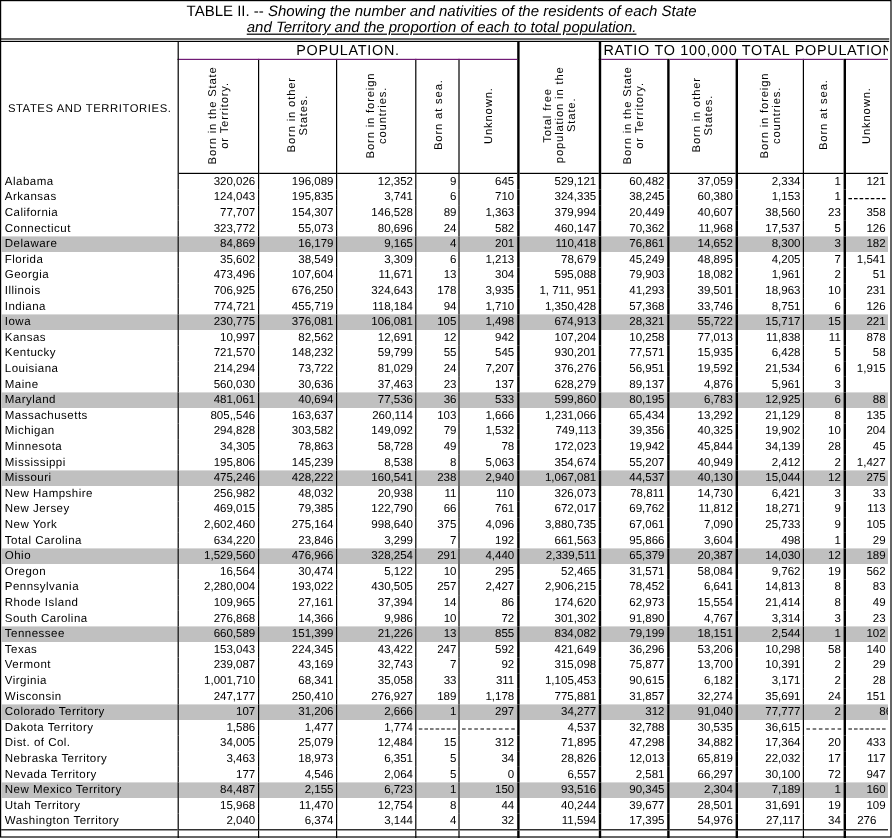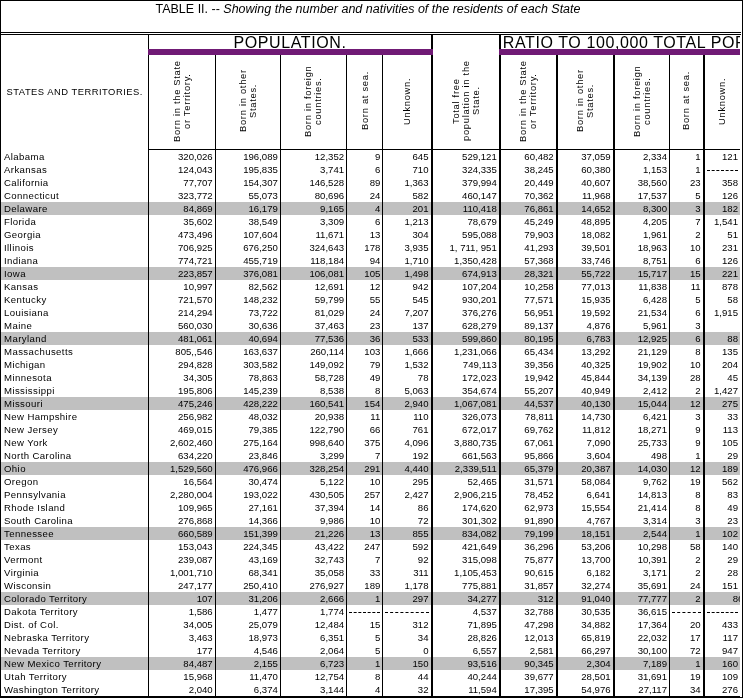--- a/index.html
+++ b/index.html
@@ -7,41 +7,42 @@
   .frame { position: absolute; left: 0; top: 0; width: 741px; height: 696px; border: 1px solid #000; }
   .title { position: absolute; left: 0; top: 0; width: 736px; height: 32px; text-align: center; font-size: 12.5px; line-height: 14px; padding-top: 2px; box-sizing: border-box; }
   .title .t1 { display: block; }
   .title .lead { font-style: normal; }
   .title em { font-style: italic; }
   .title .t2 { display: block; font-style: italic; text-decoration: underline; }
   .dbl { position: absolute; left: 0; top: 32px; width: 741px; height: 3px; border-top: 1px solid #000; border-bottom: 1px solid #000; box-sizing: border-box; }
   table { position: absolute; left: 1px; top: 35px; border-collapse: collapse; table-layout: fixed; width: 739px; }
   td, th { padding: 0 2px; font-size: 9.6px; height: 13px; line-height: 13px; white-space: nowrap; overflow: hidden; }
   th { font-weight: normal; }
-  .hgroup { height: 14px; text-align: center; font-size: 16px; letter-spacing: 0.6px; border-bottom: 6px solid #701a75; }
+  .hgroup { height: 14px; text-align: center; font-size: 12px; letter-spacing: 0.6px; border-bottom: 1px solid #701a75; }
   .vhead { height: 94px; vertical-align: bottom; padding: 0; }
   .vtext { writing-mode: vertical-rl; transform: rotate(180deg); font-size: 9.4px; line-height: 10px; letter-spacing: 0.7px; text-align: center; white-space: normal; margin: 0 auto 6px auto; height: 84px; }
   .states-head { text-align: center; vertical-align: middle; font-size: 9.4px; line-height: 16px; letter-spacing: 0.5px; white-space: normal; }
   td.name { text-align: left; letter-spacing: 0.4px; padding-left: 3px; }
   td.num { text-align: right; border-right: 1px solid #000; }
   td.thick { border-right: 2px solid #000; }
   tr.shade td { background: #c0c0c0; }
   tr.headrow th { border-bottom: 1px solid #000; }
   .br { border-right: 1px solid #000; }
   .brk { border-right: 2px solid #000; }
   .dash { border-bottom: 1px dashed #000; display: inline-block; width: 100%; height: 7px; vertical-align: top; }
   tr.total td { height: 36px; vertical-align: bottom; padding-bottom: 2px; border-top: 1px solid #000; }
   tr.total td.name { text-align: center; }
 </style>
 </head>
 <body>
 
 <div class="frame"></div>
 <div class="title">
   <span class="t1"><span class="lead">TABLE II. -- </span><em>Showing the number and nativities of the residents of each State</em></span>
+  <span class="t2">and Territory and the proportion of each to total population.</span>
 </div>
 <div class="dbl"></div>
 
 <table>
   <colgroup>
     <col style="width:143px">
     <col style="width:64px">
     <col style="width:63px">
     <col style="width:64px">
     <col style="width:35px">
@@ -217,21 +218,21 @@
         <td class="num thick">1,710</td>
         <td class="num thick">1,350,428</td>
         <td class="num thick">57,368</td>
         <td class="num thick">33,746</td>
         <td class="num">8,751</td>
         <td class="num thick">6</td>
         <td class="num" style="border-right: none;">126</td>
       </tr>
       <tr class="shade">
         <td class="name br">Iowa</td>
-        <td class="num">223,857</td>
+        <td class="num">230,775</td>
         <td class="num">376,081</td>
         <td class="num">106,081</td>
         <td class="num">105</td>
         <td class="num thick">1,498</td>
         <td class="num thick">674,913</td>
         <td class="num thick">28,321</td>
         <td class="num thick">55,722</td>
         <td class="num">15,717</td>
         <td class="num thick">15</td>
         <td class="num" style="border-right: none; margin-left: 41px;">221</td>
@@ -360,21 +361,21 @@
         <td class="num thick">40,949</td>
         <td class="num">2,412</td>
         <td class="num thick">2</td>
         <td class="num" style="border-right: none;">1,427</td>
       </tr>
       <tr class="shade">
         <td class="name br">Missouri</td>
         <td class="num">475,246</td>
         <td class="num">428,222</td>
         <td class="num">160,541</td>
-        <td class="num">154</td>
+        <td class="num">238</td>
         <td class="num thick">2,940</td>
         <td class="num thick">1,067,081</td>
         <td class="num thick">44,537</td>
         <td class="num thick">40,130</td>
         <td class="num">15,044</td>
         <td class="num thick">12</td>
         <td class="num" style="border-right: none;">275</td>
       </tr>
       <tr>
         <td class="name br">New Hampshire</td>
@@ -412,21 +413,21 @@
         <td class="num">375</td>
         <td class="num thick">4,096</td>
         <td class="num thick">3,880,735</td>
         <td class="num thick">67,061</td>
         <td class="num thick">7,090</td>
         <td class="num">25,733</td>
         <td class="num thick">9</td>
         <td class="num" style="border-right: none;">105</td>
       </tr>
       <tr>
-        <td class="name br">North Carolina</td>
+        <td class="name br">Total Carolina</td>
         <td class="num">634,220</td>
         <td class="num">23,846</td>
         <td class="num">3,299</td>
         <td class="num">7</td>
         <td class="num thick">192</td>
         <td class="num thick">661,563</td>
         <td class="num thick">95,866</td>
         <td class="num thick">3,604</td>
         <td class="num">498</td>
         <td class="num thick">1</td>
@@ -675,21 +676,21 @@
         <td class="num">2,040</td>
         <td class="num">6,374</td>
         <td class="num">3,144</td>
         <td class="num">4</td>
         <td class="num thick">32</td>
         <td class="num thick">11,594</td>
         <td class="num thick">17,395</td>
         <td class="num thick">54,976</td>
         <td class="num">27,117</td>
         <td class="num thick">34</td>
-        <td class="num" style="border-right: none;">276</td>
+        <td class="num" style="border-right: none; text-align: center;">276</td>
       </tr>
       <tr class="total">
         <td class="name br">Total</td>
         <td class="num">17,527,069</td>
         <td class="num">5,774,434</td>
         <td class="num">4,136,175</td>
         <td class="num">2,618</td>
         <td class="num thick">49,265</td>
         <td class="num thick">27,489,561</td>
         <td class="num thick">63,758</td>

